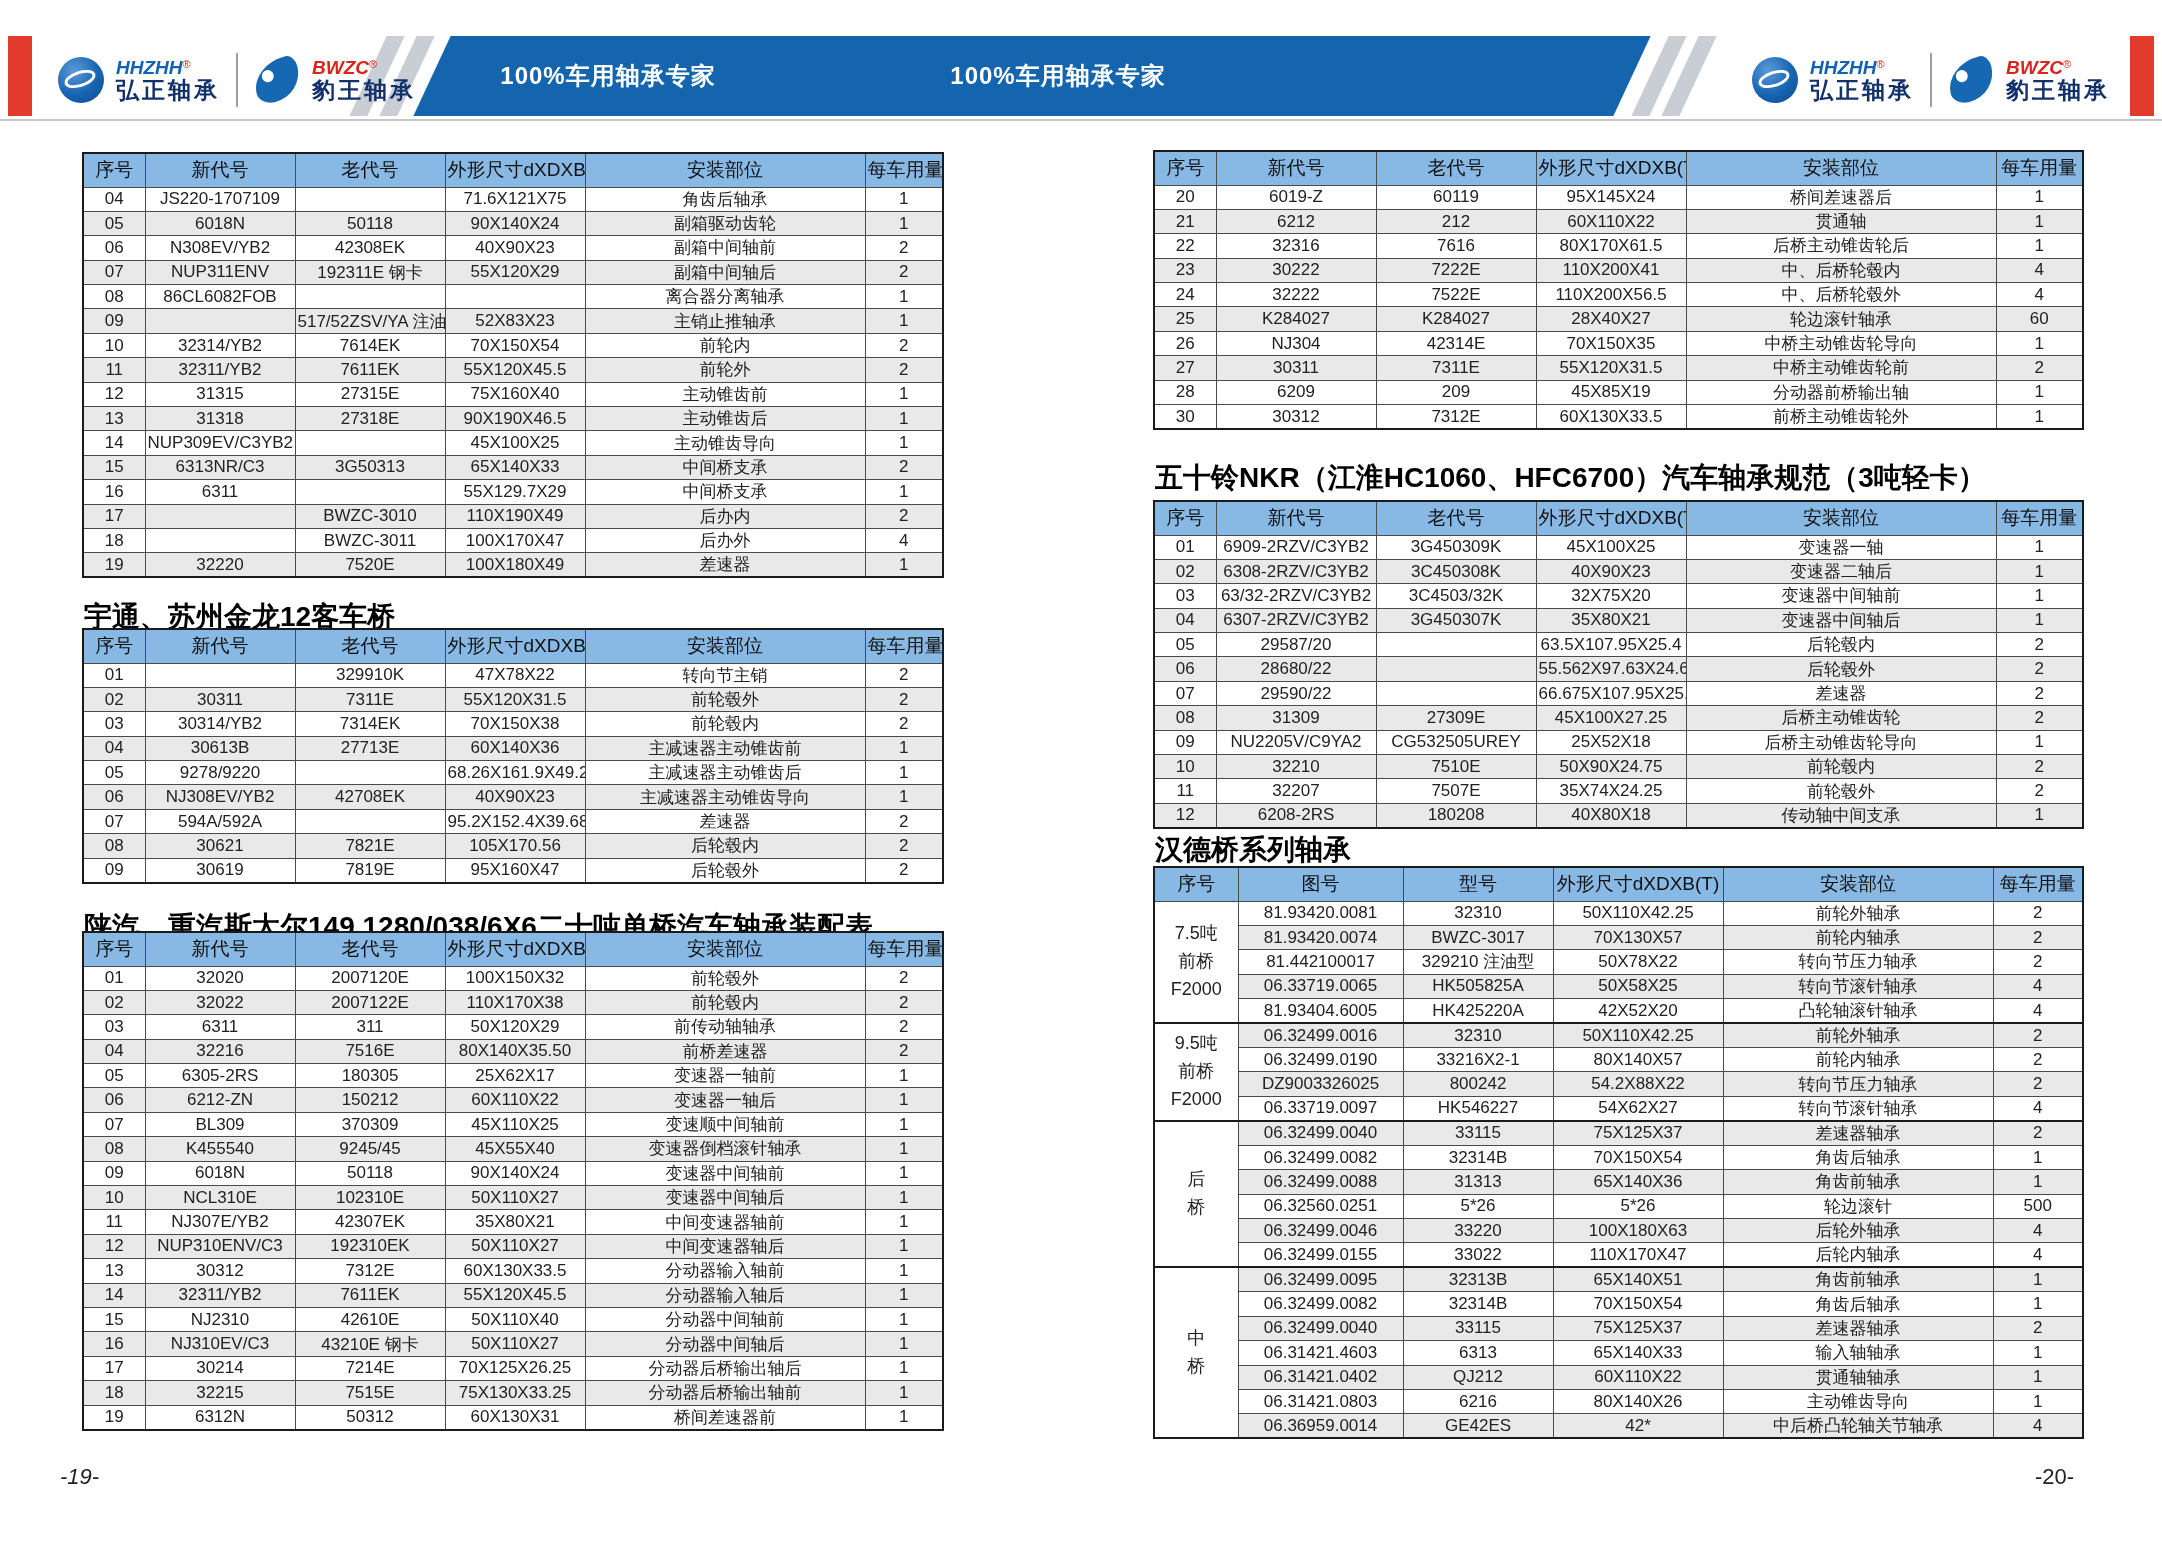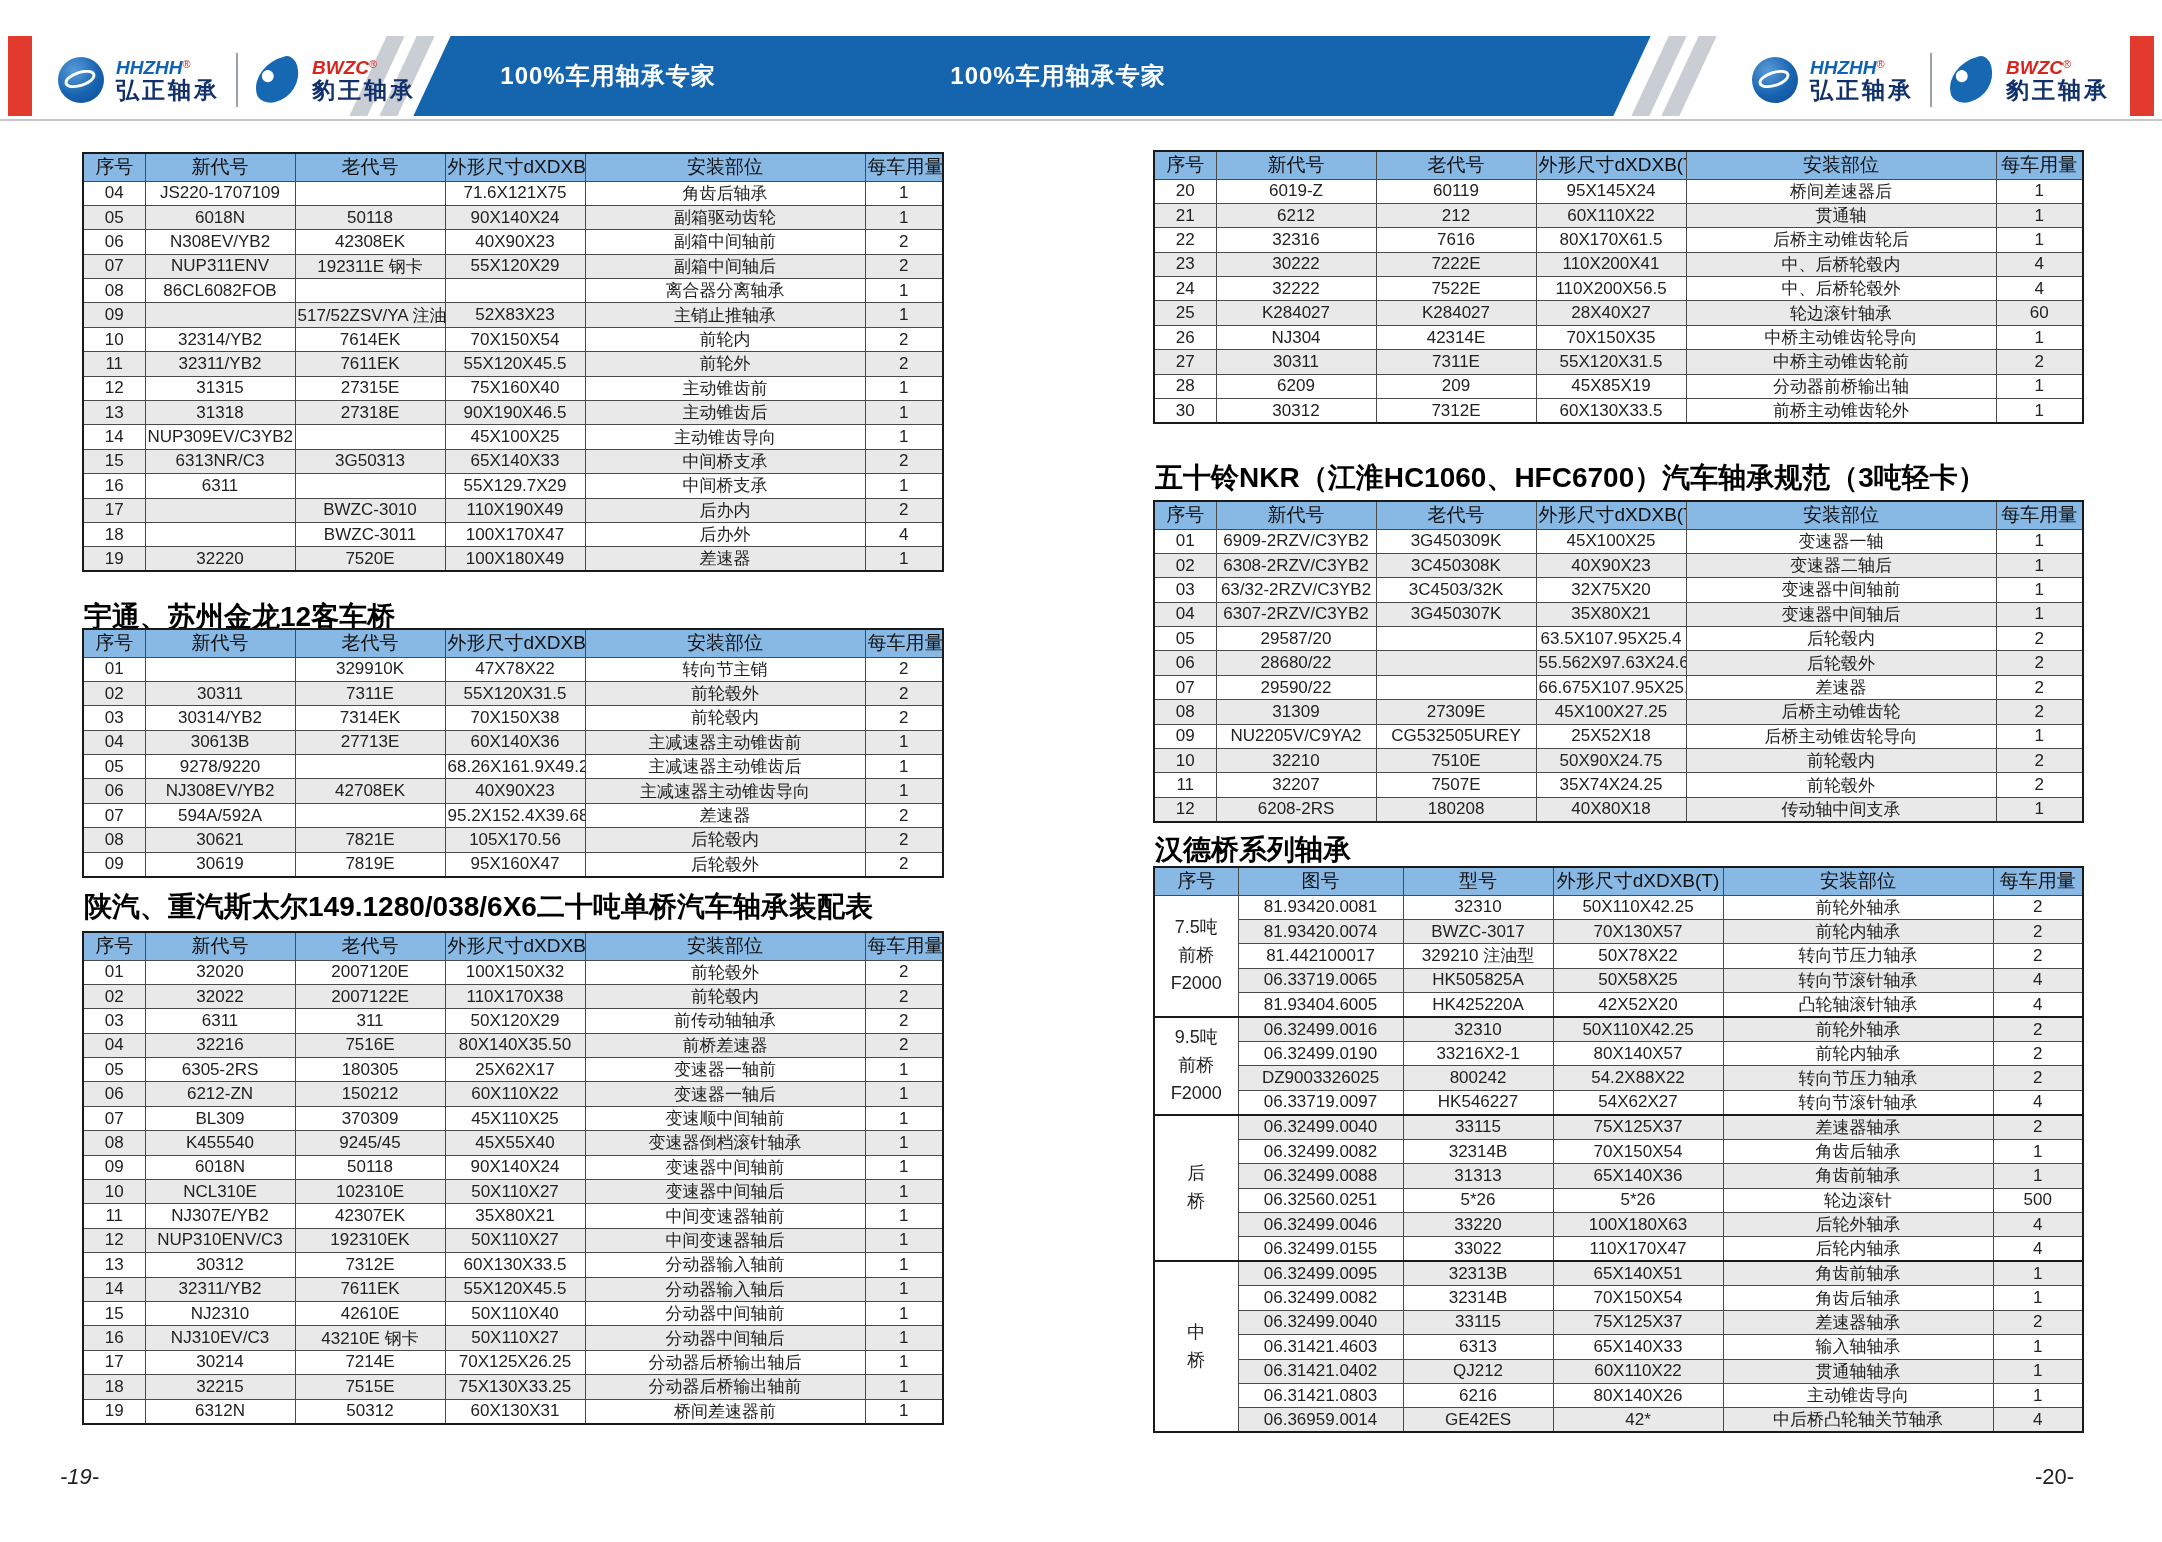--- a/index.html
+++ b/index.html
@@ -32,21 +32,21 @@
 
   
   .section-title{position:absolute;font-size:28px;font-weight:bold;color:#000;white-space:nowrap;}
   .page-num{position:absolute;font-size:22px;color:#222;}
 
   
   .tbl{position:absolute;}
   .tbl table{border-collapse:collapse;table-layout:fixed;width:100%;border:2px solid #1a1a1a;}
   .tbl th,.tbl td{border:1px solid #4a4a4a;text-align:center;vertical-align:middle;
                   padding:0 2px;white-space:nowrap;overflow:hidden;}
-  .tbl thead tr{height:28px;}
+  .tbl thead tr{height:34px;}
   .tbl th{background:#88B8E4;font-weight:normal;font-size:19px;color:#111;}
   .tbl tbody tr{height:24.4px;}
   .tbl td{font-size:17px;color:#222;background:#ffffff;}
   .tbl tbody tr.alt td{background:#E9E9E9;}
   .tbl td.group-label{background:#ffffff !important;font-size:18px;color:#222;line-height:1.55;}
   .tbl tbody tr.group-start td{border-top:2px solid #1a1a1a;}
 </style>
 </head>
 <body>
 
@@ -338,21 +338,21 @@
             <td>30619</td>
             <td>7819E</td>
             <td>95X160X47</td>
             <td>后轮毂外</td>
             <td>2</td>
           </tr>
         </tbody>
       </table>
     </div>
 
-  <div class="section-title" style="left:84px;top:888px;">陕汽、重汽斯太尔149.1280/038/6X6二十吨单桥汽车轴承装配表</div>
+  <div class="section-title" style="left:84px;top:908px;">陕汽、重汽斯太尔149.1280/038/6X6二十吨单桥汽车轴承装配表</div>
   <div class="tbl" style="left:82px;top:931px;width:860px;">
       <table>
         <colgroup>
           <col style="width: 62px;">
           <col style="width: 150px;">
           <col style="width: 150px;">
           <col style="width: 140px;">
           <col style="width: 280px;">
           <col style="width: 78px;">
         </colgroup>

